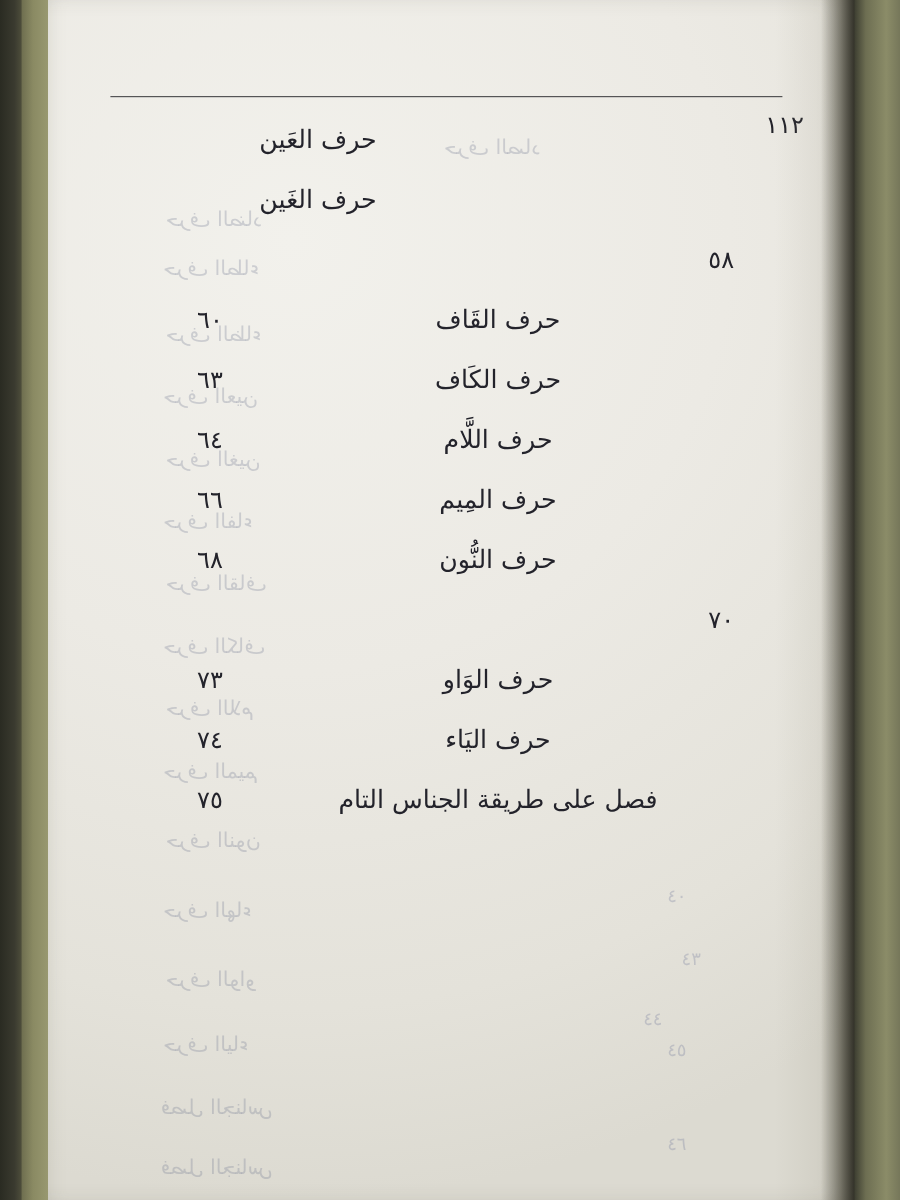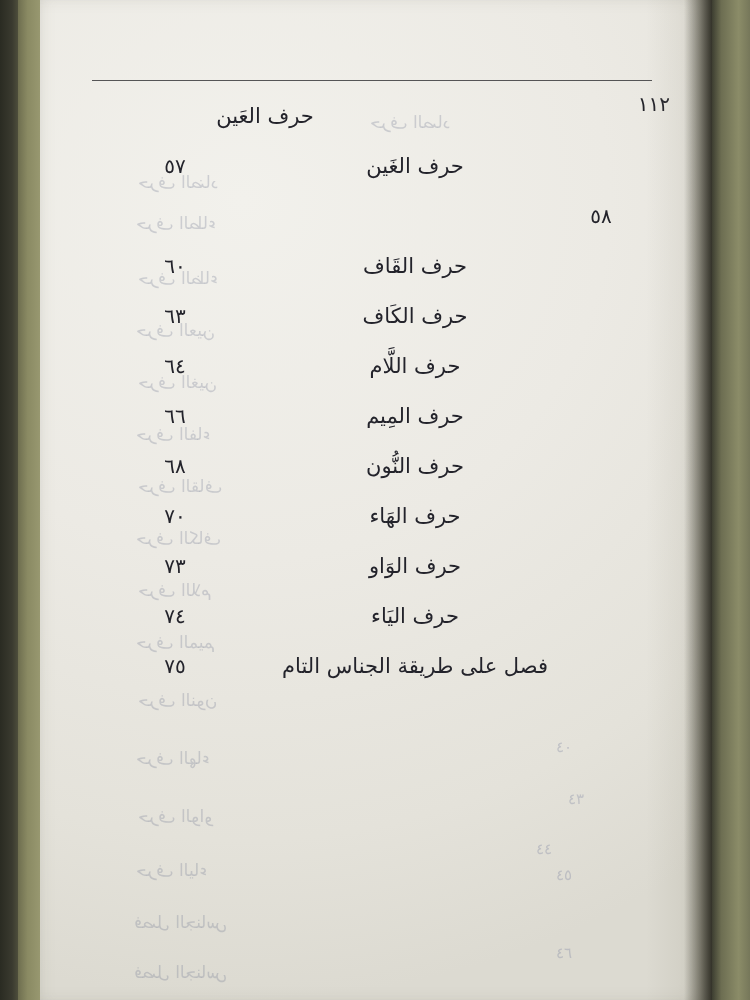--- a/index.html
+++ b/index.html
@@ -189,21 +189,20 @@
     </div>
 
     <div class="toc">
 
       <div class="toc-row">
         <div class="toc-title"><span class="toc-title-inner">حرف العَين</span></div>
       </div>
 
       <div class="toc-row">
         <div class="toc-title"><span class="toc-title-inner">حرف الغَين</span></div>
-        <div class="toc-page">٥٧</div>
       </div>
 
       <div class="toc-row">
         <div class="toc-page">٥٨</div>
       </div>
 
       <div class="toc-row">
         <div class="toc-title"><span class="toc-title-inner">حرف القَاف</span></div>
         <div class="toc-page">٦٠</div>
       </div>
@@ -222,21 +221,20 @@
         <div class="toc-title"><span class="toc-title-inner">حرف المِيم</span></div>
         <div class="toc-page">٦٦</div>
       </div>
 
       <div class="toc-row">
         <div class="toc-title"><span class="toc-title-inner">حرف النُّون</span></div>
         <div class="toc-page">٦٨</div>
       </div>
 
       <div class="toc-row">
-        <div class="toc-title"><span class="toc-title-inner">حرف الهَاء</span></div>
         <div class="toc-page">٧٠</div>
       </div>
 
       <div class="toc-row">
         <div class="toc-title"><span class="toc-title-inner">حرف الوَاو</span></div>
         <div class="toc-page">٧٣</div>
       </div>
 
       <div class="toc-row">
         <div class="toc-title"><span class="toc-title-inner">حرف اليَاء</span></div>

